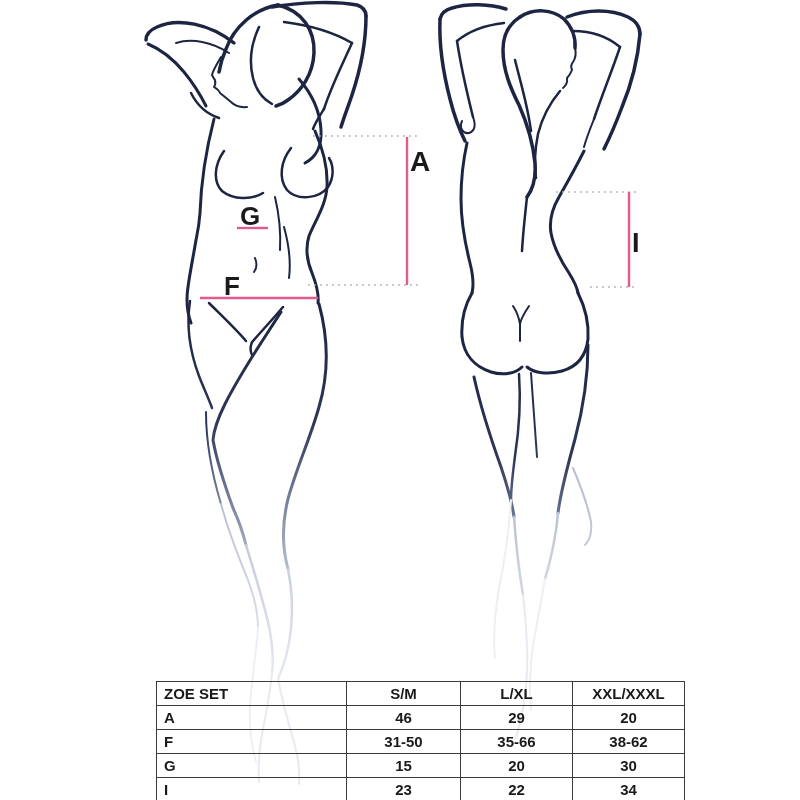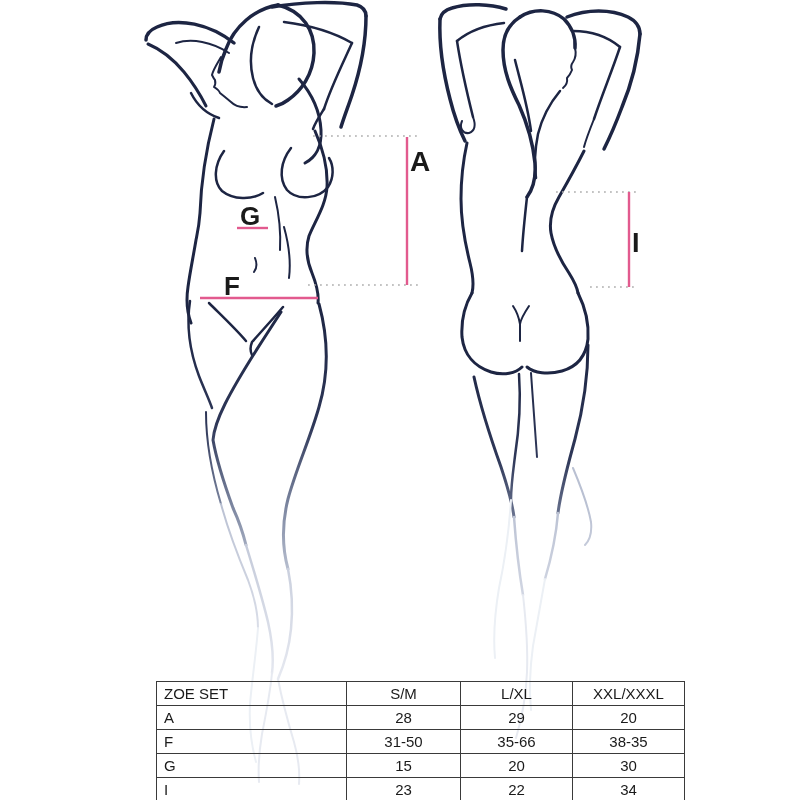--- a/index.html
+++ b/index.html
@@ -18,21 +18,21 @@
     border-collapse:collapse;
     table-layout:fixed;
     font-family:"Liberation Sans",sans-serif;
     font-size:15px;
     color:#1a1a1a;
     background:transparent;
   }
   .size-table th,.size-table td{
     border:1.6px solid #3a3a3a;
     height:23px;
-    font-weight:400;
+    font-weight:700;
     text-align:center;
     padding:0;
     overflow:hidden;
     white-space:nowrap;
   }
   .size-table .c-label{
     text-align:left;
     padding-left:7px;
   }
   .size-table col.col-name{width:190px;}
@@ -170,29 +170,29 @@
     </colgroup>
     <tbody>
       <tr>
         <th class="c-label">ZOE SET</th>
         <th>S/M</th>
         <th>L/XL</th>
         <th>XXL/XXXL</th>
       </tr>
       <tr>
         <td class="c-label">A</td>
-        <td>28</td>
+        <td>46</td>
         <td>29</td>
         <td>20</td>
       </tr>
       <tr>
         <td class="c-label">F</td>
         <td>31-50</td>
         <td>35-66</td>
-        <td>38-35</td>
+        <td>38-62</td>
       </tr>
       <tr>
         <td class="c-label">G</td>
         <td>15</td>
         <td>20</td>
         <td>30</td>
       </tr>
       <tr>
         <td class="c-label">I</td>
         <td>23</td>

